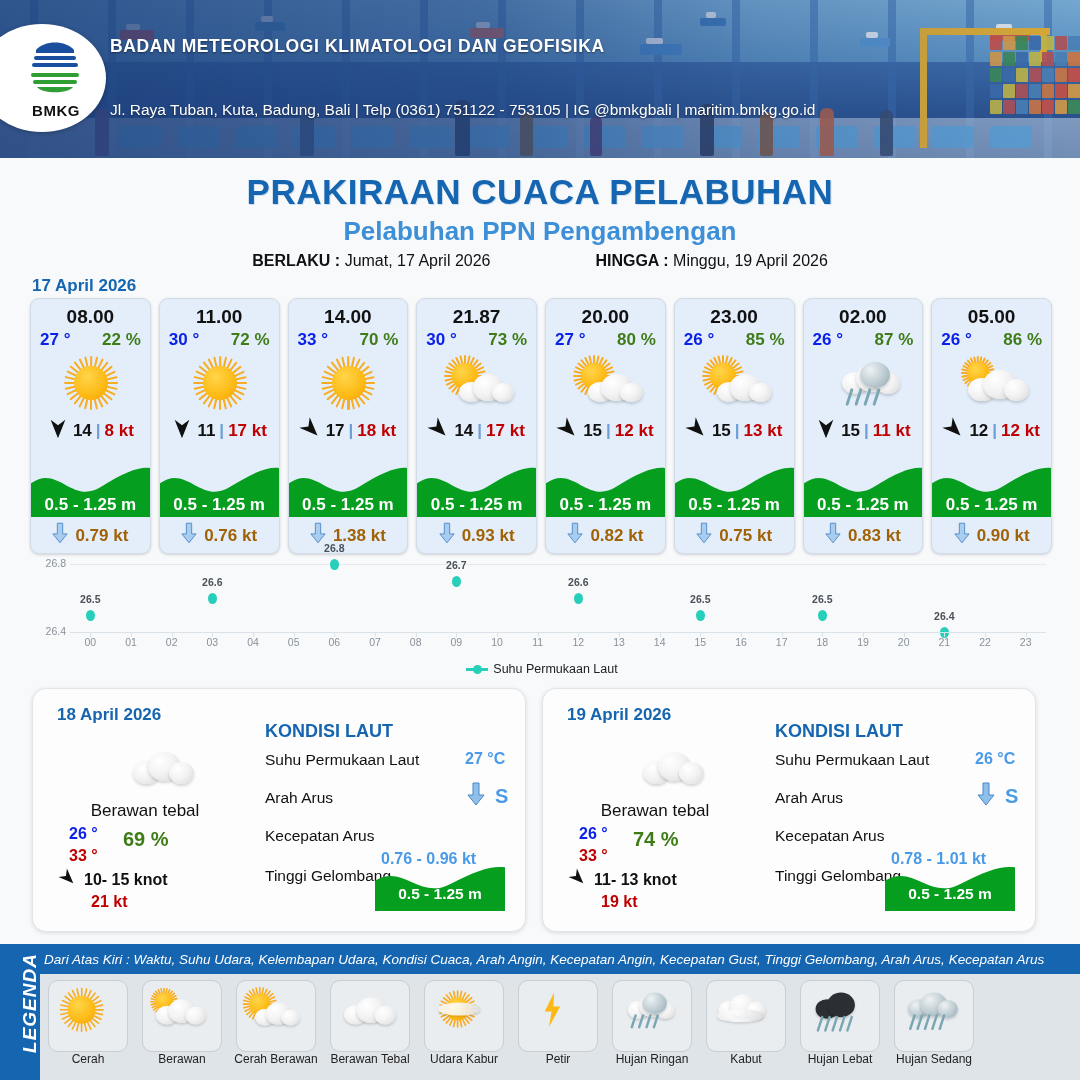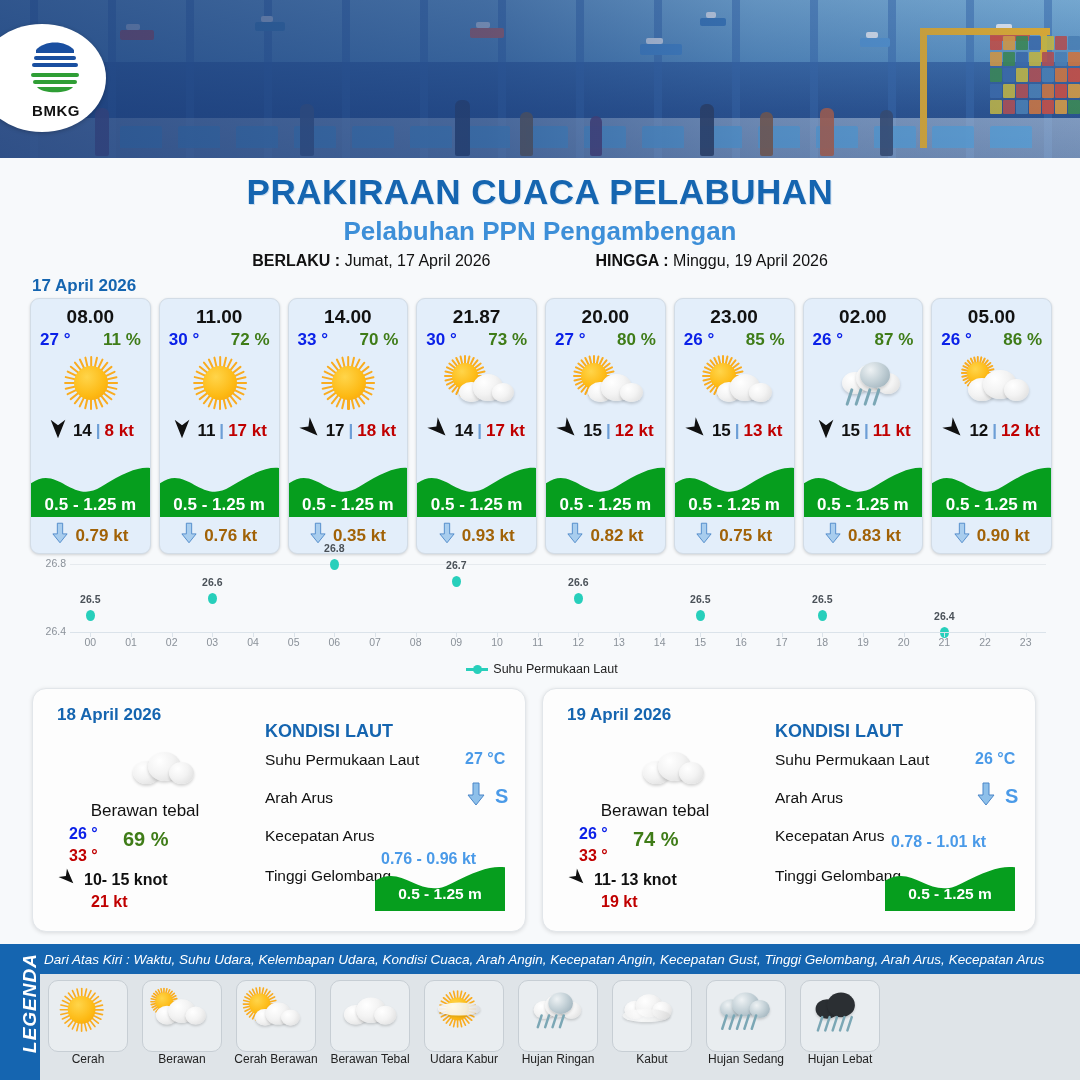--- a/index.html
+++ b/index.html
@@ -217,39 +217,41 @@
         <g fill="#2f9e35">
           <rect x="7" y="39" width="48" height="4" rx="2"></rect>
           <rect x="9" y="46" width="44" height="4" rx="2"></rect>
           <path d="M13 53 L49 53 C44 60, 18 60, 13 53 Z"></path>
         </g>
       </svg>
     </div>
     <div class="logo-txt">BMKG</div>
   </div>
 
+  <div class="hdr-l1">BADAN METEOROLOGI KLIMATOLOGI DAN GEOFISIKA</div>
+  <div class="hdr-l3">Jl. Raya Tuban, Kuta, Badung, Bali | Telp (0361) 751122 - 753105 | IG @bmkgbali | maritim.bmkg.go.id</div>
 </div>
 
 <div class="title1">PRAKIRAAN CUACA PELABUHAN</div>
 <div class="title2">Pelabuhan PPN Pengambengan</div>
 <div class="valid">
   <span class="k">BERLAKU :</span>
   <span>Jumat, 17 April 2026</span>
   <span class="gap"></span>
   <span class="k">HINGGA :</span>
   <span>Minggu, 19 April 2026</span>
 </div>
 <div class="datelbl">17 April 2026</div>
 
 <div class="cards" id="cards">
     <div class="card">
       <div class="c-time">08.00</div>
       <div class="c-row">
         <span class="c-temp">27 °</span>
-        <span class="c-hum">11 %</span>
+        <span class="c-hum">22 %</span>
       </div>
       <div class="c-icon">
         <div class="ray" style="left:58.9px;top:31px;width:2.2px;height:27px;transform:rotate(0deg)"></div>
         <div class="ray" style="left:58.9px;top:31px;width:2.2px;height:27px;transform:rotate(12.857142857142858deg)"></div>
         <div class="ray" style="left:58.9px;top:31px;width:2.2px;height:27px;transform:rotate(25.714285714285715deg)"></div>
         <div class="ray" style="left:58.9px;top:31px;width:2.2px;height:27px;transform:rotate(38.57142857142857deg)"></div>
         <div class="ray" style="left:58.9px;top:31px;width:2.2px;height:27px;transform:rotate(51.42857142857143deg)"></div>
         <div class="ray" style="left:58.9px;top:31px;width:2.2px;height:27px;transform:rotate(64.28571428571429deg)"></div>
         <div class="ray" style="left:58.9px;top:31px;width:2.2px;height:27px;transform:rotate(77.14285714285714deg)"></div>
         <div class="ray" style="left:58.9px;top:31px;width:2.2px;height:27px;transform:rotate(90deg)"></div>
@@ -408,21 +410,21 @@
      <path d="M0 24.36 C 26.62 4.64, 41.14 46.400000000000006, 70.17999999999999 27.84
               C 94.38000000000001 12.76, 108.9 6.96, 121 9.28
               L 121 58 L 0 58 Z" fill="#069e1e"></path>
         </svg>
       </div>
       <div class="wave-t">0.5 - 1.25 m</div>
       <div class="c-cur">
         <span><svg width="16" height="22" viewBox="0 0 18 24">
     <path d="M6 1 H12 V13 H17 L9 23 L1 13 H6 Z" fill="#a8cdee" stroke="#4a86c8" stroke-width="1"></path>
           </svg></span>
-        <span>0.35 kt</span>
+        <span>1.38 kt</span>
       </div>
     </div>
     <div class="card">
       <div class="c-time">21.87</div>
       <div class="c-row">
         <span class="c-temp">30 °</span>
         <span class="c-hum">73 %</span>
       </div>
       <div class="c-icon">
         <div class="ray" style="left:47px;top:24px;width:2px;height:21px;transform:rotate(0deg)"></div>
@@ -849,21 +851,21 @@
 
       <div class="d-sec">KONDISI LAUT</div>
       <div class="d-k" style="top:62px">Suhu Permukaan Laut</div>
       <div class="d-v" style="left:432px;top:61px">26 °C</div>
       <div class="d-k" style="top:100px">Arah Arus</div>
       <div style="position:absolute;left:434px;top:92px"><svg width="18" height="26" viewBox="0 0 18 24">
     <path d="M6 1 H12 V13 H17 L9 23 L1 13 H6 Z" fill="#8ec0ea" stroke="#4a86c8" stroke-width="1"></path>
         </svg></div>
       <div class="d-v" style="left:462px;top:96px;font-size:20px">S</div>
       <div class="d-k" style="top:138px">Kecepatan Arus</div>
-      <div class="d-v" style="left:348px;top:144px">0.78 - 1.01 kt</div>
+      <div class="d-v" style="left:348px;top:161px">0.78 - 1.01 kt</div>
       <div class="d-k" style="top:178px">Tinggi Gelombang</div>
       <div class="d-wave"><svg width="130" height="52" viewBox="0 0 130 52" preserveAspectRatio="none">
      <path d="M0 21.84 C 28.6 4.16, 44.2 41.6, 75.39999999999999 24.96
               C 101.4 11.44, 117 6.24, 130 8.32
               L 130 52 L 0 52 Z" fill="#069e1e"></path>
         </svg></div>
       <div class="d-wavet">0.5 - 1.25 m</div>
     </div>
   </div>
 
@@ -1032,20 +1034,30 @@
           <div class="ray" style="left:59px;top:30px;width:2px;height:23px;transform:rotate(347.14285714285717deg)"></div>
           <div class="sun" style="left:46px;top:16px;width:28px;height:28px"></div>
           <div class="cloud" style="left:36px;top:22px;width:52px;height:16px;opacity:.88"></div>
         </div>
       </div>
       <div class="leg-lb">Udara Kabur</div>
     </div>
     <div class="leg-it">
       <div class="leg-ic">
         <div style="position:absolute;left:-22px;top:-2px;width:120px;height:70px;transform:scale(.82);transform-origin:30px 30px">
+          <svg style="position:absolute;left:48px;top:10px" width="26" height="42" viewBox="0 0 24 40">
+    <path d="M14 0 L3 22 L11 22 L8 40 L21 16 L13 16 Z" fill="#fdb913"></path>
+          </svg>
+        </div>
+      </div>
+      <div class="leg-lb">Petir</div>
+    </div>
+    <div class="leg-it">
+      <div class="leg-ic">
+        <div style="position:absolute;left:-22px;top:-2px;width:120px;height:70px;transform:scale(.82);transform-origin:30px 30px">
           <div class="cloud" style="left:38px;top:20px;width:26px;height:22px"></div>
           <div class="cloud" style="left:52px;top:12px;width:32px;height:28px"></div>
           <div class="cloud" style="left:72px;top:21px;width:24px;height:21px"></div>
           <div class="cloud dark" style="left:56px;top:10px;width:30px;height:26px"></div>
           <div class="rain" style="left:44px;top:36px;height:18px"></div>
           <div class="rain" style="left:53px;top:36px;height:18px"></div>
           <div class="rain" style="left:62px;top:36px;height:18px"></div>
           <div class="rain" style="left:71px;top:36px;height:18px"></div>
         </div>
       </div>
@@ -1054,43 +1066,43 @@
     <div class="leg-it">
       <div class="leg-ic">
         <div style="position:absolute;left:-22px;top:-2px;width:120px;height:70px;transform:scale(.82);transform-origin:30px 30px">
           <div class="cloud" style="left:34px;top:20px;width:26px;height:22px"></div>
           <div class="cloud" style="left:48px;top:12px;width:32px;height:28px"></div>
           <div class="cloud" style="left:68px;top:21px;width:24px;height:21px"></div>
           <div class="cloud" style="left:32px;top:30px;width:58px;height:16px;opacity:.8"></div>
         </div>
       </div>
       <div class="leg-lb">Kabut</div>
+    </div>
+    <div class="leg-it">
+      <div class="leg-ic">
+        <div style="position:absolute;left:-22px;top:-2px;width:120px;height:70px;transform:scale(.82);transform-origin:30px 30px">
+          <div class="cloud" style="left:38px;top:18px;width:28px;height:24px;background:#2b2f33"></div>
+                                 <div class="cloud" style="left:52px;top:10px;width:34px;height:30px;background:#2b2f33"></div>
+          <div class="rain" style="left:42px;top:38px;height:20px"></div>
+          <div class="rain" style="left:51px;top:38px;height:20px"></div>
+          <div class="rain" style="left:60px;top:38px;height:20px"></div>
+          <div class="rain" style="left:69px;top:38px;height:20px"></div>
+          <div class="rain" style="left:78px;top:38px;height:20px"></div>
+        </div>
+      </div>
+      <div class="leg-lb">Hujan Lebat</div>
     </div>
     <div class="leg-it">
       <div class="leg-ic">
         <div style="position:absolute;left:-22px;top:-2px;width:120px;height:70px;transform:scale(.82);transform-origin:30px 30px">
           <div class="cloud dark" style="left:36px;top:18.4px;width:27.3px;height:23.1px"></div>
           <div class="cloud dark" style="left:50.7px;top:10px;width:33.6px;height:29.400000000000002px"></div>
           <div class="cloud dark" style="left:71.7px;top:19.450000000000003px;width:25.200000000000003px;height:22.05px"></div>
           <div class="rain" style="left:40px;top:36px;height:20px"></div>
           <div class="rain" style="left:49px;top:36px;height:20px"></div>
           <div class="rain" style="left:58px;top:36px;height:20px"></div>
           <div class="rain" style="left:67px;top:36px;height:20px"></div>
           <div class="rain" style="left:76px;top:36px;height:20px"></div>
         </div>
       </div>
       <div class="leg-lb">Hujan Sedang</div>
     </div>
-    <div class="leg-it">
-      <div class="leg-ic">
-        <div style="position:absolute;left:-22px;top:-2px;width:120px;height:70px;transform:scale(.82);transform-origin:30px 30px">
-          <div class="cloud" style="left:38px;top:18px;width:28px;height:24px;background:#2b2f33"></div>
-                                 <div class="cloud" style="left:52px;top:10px;width:34px;height:30px;background:#2b2f33"></div>
-          <div class="rain" style="left:42px;top:38px;height:20px"></div>
-          <div class="rain" style="left:51px;top:38px;height:20px"></div>
-          <div class="rain" style="left:60px;top:38px;height:20px"></div>
-          <div class="rain" style="left:69px;top:38px;height:20px"></div>
-          <div class="rain" style="left:78px;top:38px;height:20px"></div>
-        </div>
-      </div>
-      <div class="leg-lb">Hujan Lebat</div>
-    </div>
   </div>
 
 </body></html>

